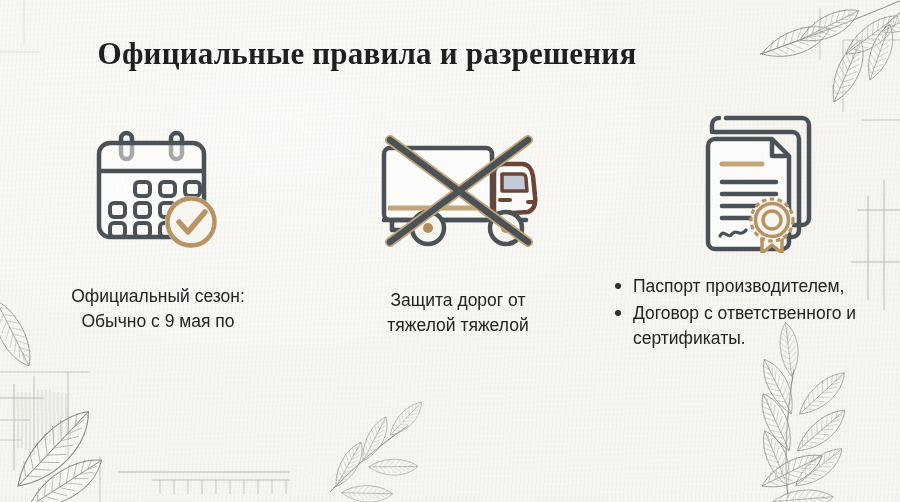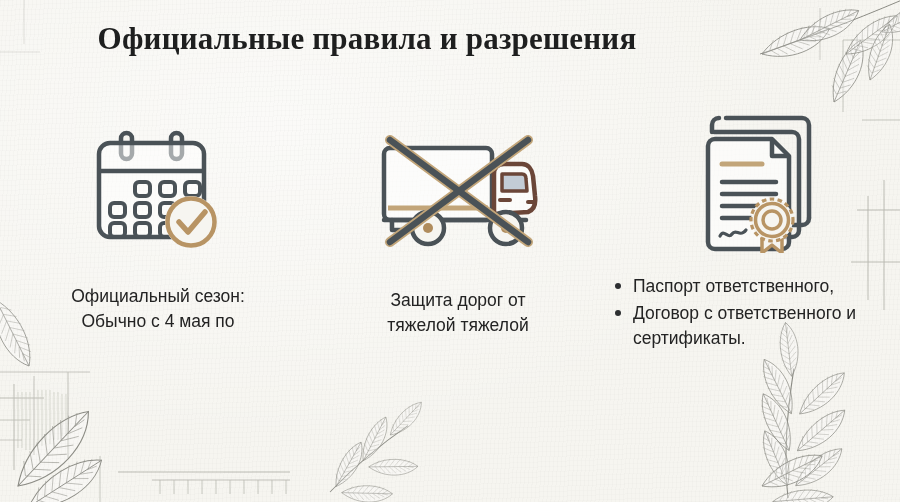--- a/index.html
+++ b/index.html
@@ -36,21 +36,21 @@
   #content {
     position: relative;
     z-index: 3;
     width: 100%;
     height: 100%;
   }
 
   
   .title {
     position: absolute;
-    top: 21px;
+    top: 36px;
     left: 0;
     width: 734px;
     text-align: center;
     font-family: "Liberation Serif", serif;
     font-weight: bold;
     font-size: 31px;
     letter-spacing: 0.2px;
     color: #1e1f1f;
     white-space: nowrap;
   }
@@ -334,21 +334,21 @@
               <rect x="67" y="95" width="15" height="14" rx="4"></rect>
             </g>
 
             <circle cx="98" cy="94" r="26" fill="#f6f5f0"></circle>
             <circle cx="98" cy="94" r="23.5" fill="none" stroke="#b89464" stroke-width="4.5"></circle>
             <path d="M86,94 L95,104 L112,84" fill="none" stroke="#b89464" stroke-width="5.5" stroke-linecap="round" stroke-linejoin="round"></path>
           </svg>
         </div>
         <div class="caption">
           <div>Официальный сезон:</div>
-          <div>Обычно с 4 мая по</div>
+          <div>Обычно с 9 мая по</div>
         </div>
       </div>
 
       <div class="col col-2">
         <div class="icon-wrap">
           <svg width="165" height="120" viewBox="0 0 165 120">
 
             <rect x="8" y="14" width="108" height="72" rx="6" fill="#ffffff" fill-opacity="0.55" stroke="#4a5257" stroke-width="4.5"></rect>
 
             <path d="M12,74 L112,74" stroke="#c2a579" stroke-width="5"></path>
@@ -418,21 +418,21 @@
             <g transform="translate(76,112)">
               <circle r="21" fill="#f6f5f0" stroke="#b89464" stroke-width="3.2" stroke-dasharray="4.6 3.4"></circle>
               <circle r="16.5" fill="#f6f5f0" stroke="#b89464" stroke-width="3.5"></circle>
               <circle r="9" fill="none" stroke="#b89464" stroke-width="3.5"></circle>
             </g>
           </svg>
         </div>
         <ul class="bullets">
           <li>
             <span class="dot"></span>
-            <span>Паспорт ответственного,</span>
+            <span>Паспорт производителем,</span>
           </li>
           <li>
             <span class="dot"></span>
             <span>Договор с ответственного и сертификаты.</span>
           </li>
         </ul>
       </div>
 
     </div>
   </div>

